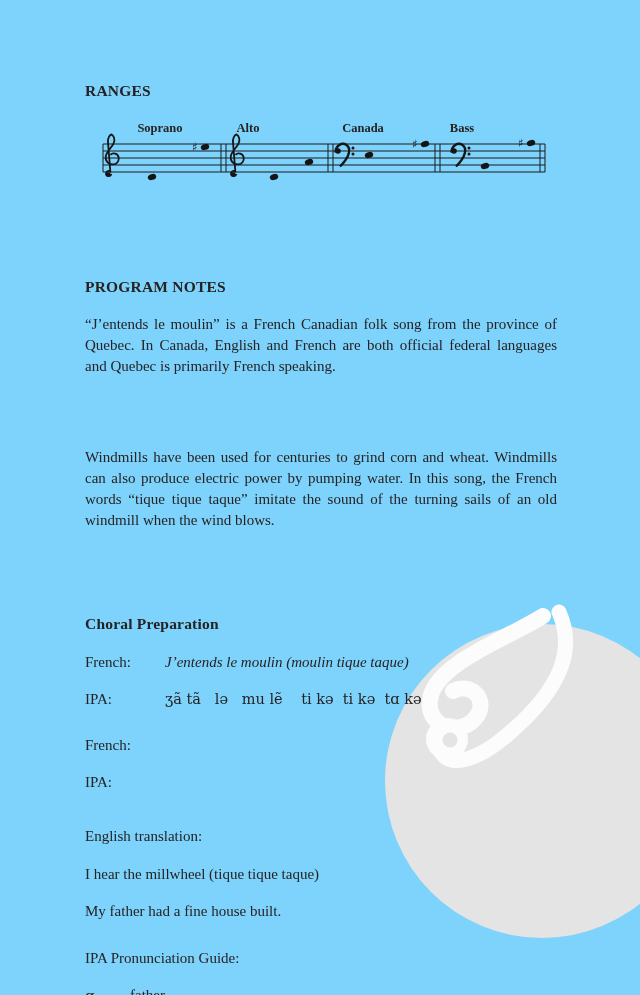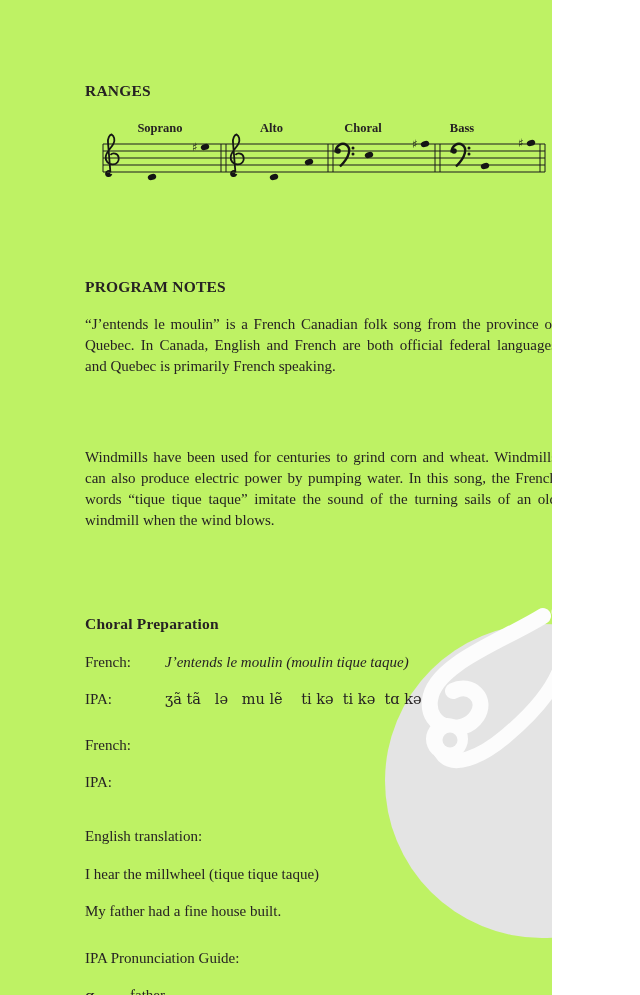--- a/index.html
+++ b/index.html
@@ -1,19 +1,19 @@
 <!DOCTYPE html>
 <html><head>
 <meta charset="utf-8">
 <style>
   html,body{margin:0;padding:0;}
   .page{
     position:relative;
-    width:552px;height:995px;
-    background:#bef264;
+    width:640px;height:995px;
+    background:#7dd3fc;
     color:#262223;
     font-family:"Liberation Serif","DejaVu Serif",serif;
     overflow:hidden;
   }
   .abs{position:absolute;}
   .layer{position:relative;z-index:2;}
   .wm{position:absolute;left:0;top:0;z-index:1;pointer-events:none;}
   .h{font-weight:bold;font-size:15.5px;letter-spacing:.2px;}
   .body-par{font-size:15px;line-height:21px;text-align:justify;width:472px;}
   .lab-col{font-size:15px;}
@@ -41,22 +41,22 @@
       <path d="M559,612 C576,650 561,690 506,736 C481,757 452,770 441,752" stroke-width="15"></path>
     </g>
     <circle cx="447" cy="739" r="21" fill="#fcfcfc"></circle>
     <circle cx="450" cy="740" r="7.5" fill="#e4e4e4"></circle>
   </svg>
 
   <div class="abs layer h" style="left:85px;top:82px;">RANGES</div>
 
   <div class="abs layer" style="left:95px;top:103px;width:460px;height:72px;">
     <span class="voice-label" style="left:30px;">Soprano</span>
-    <span class="voice-label" style="left:118px;text-align:right;">Alto</span>
-    <span class="voice-label" style="left:233px;">Choral</span>
+    <span class="voice-label" style="left:118px;">Alto</span>
+    <span class="voice-label" style="left:233px;">Canada</span>
     <span class="voice-label" style="left:332px;">Bass</span>
 
     <svg width="460" height="72" viewBox="0 0 460 72" style="position:absolute;left:0;top:0;">
       <defs>
         <g id="treble-def" fill="none" stroke="#151515">
           <path stroke-width="1.8" d="M-0.5,16 C-2,19 -6,18.5 -6,15.5 C-6,12.8 -2.8,12 -1.6,14.2 L-4,-15.5 C-4.4,-19.5 -2.6,-23 -0.4,-23.6 C2.2,-22 3.2,-18.2 1.6,-14.6 C-0.2,-10.4 -5.4,-6.6 -6.2,-1.8 C-7,3 -3.6,6.4 0.6,6.4 C5,6.4 7.4,3 6.6,-0.8 C5.8,-4.6 1,-5.8 -1.6,-3.2"></path>
           <circle cx="-3.8" cy="16.5" r="2.3" fill="#151515" stroke="none"></circle>
         </g>
         <g id="bass-def">
           <circle cx="-7" cy="0" r="2.8" fill="#151515"></circle>

